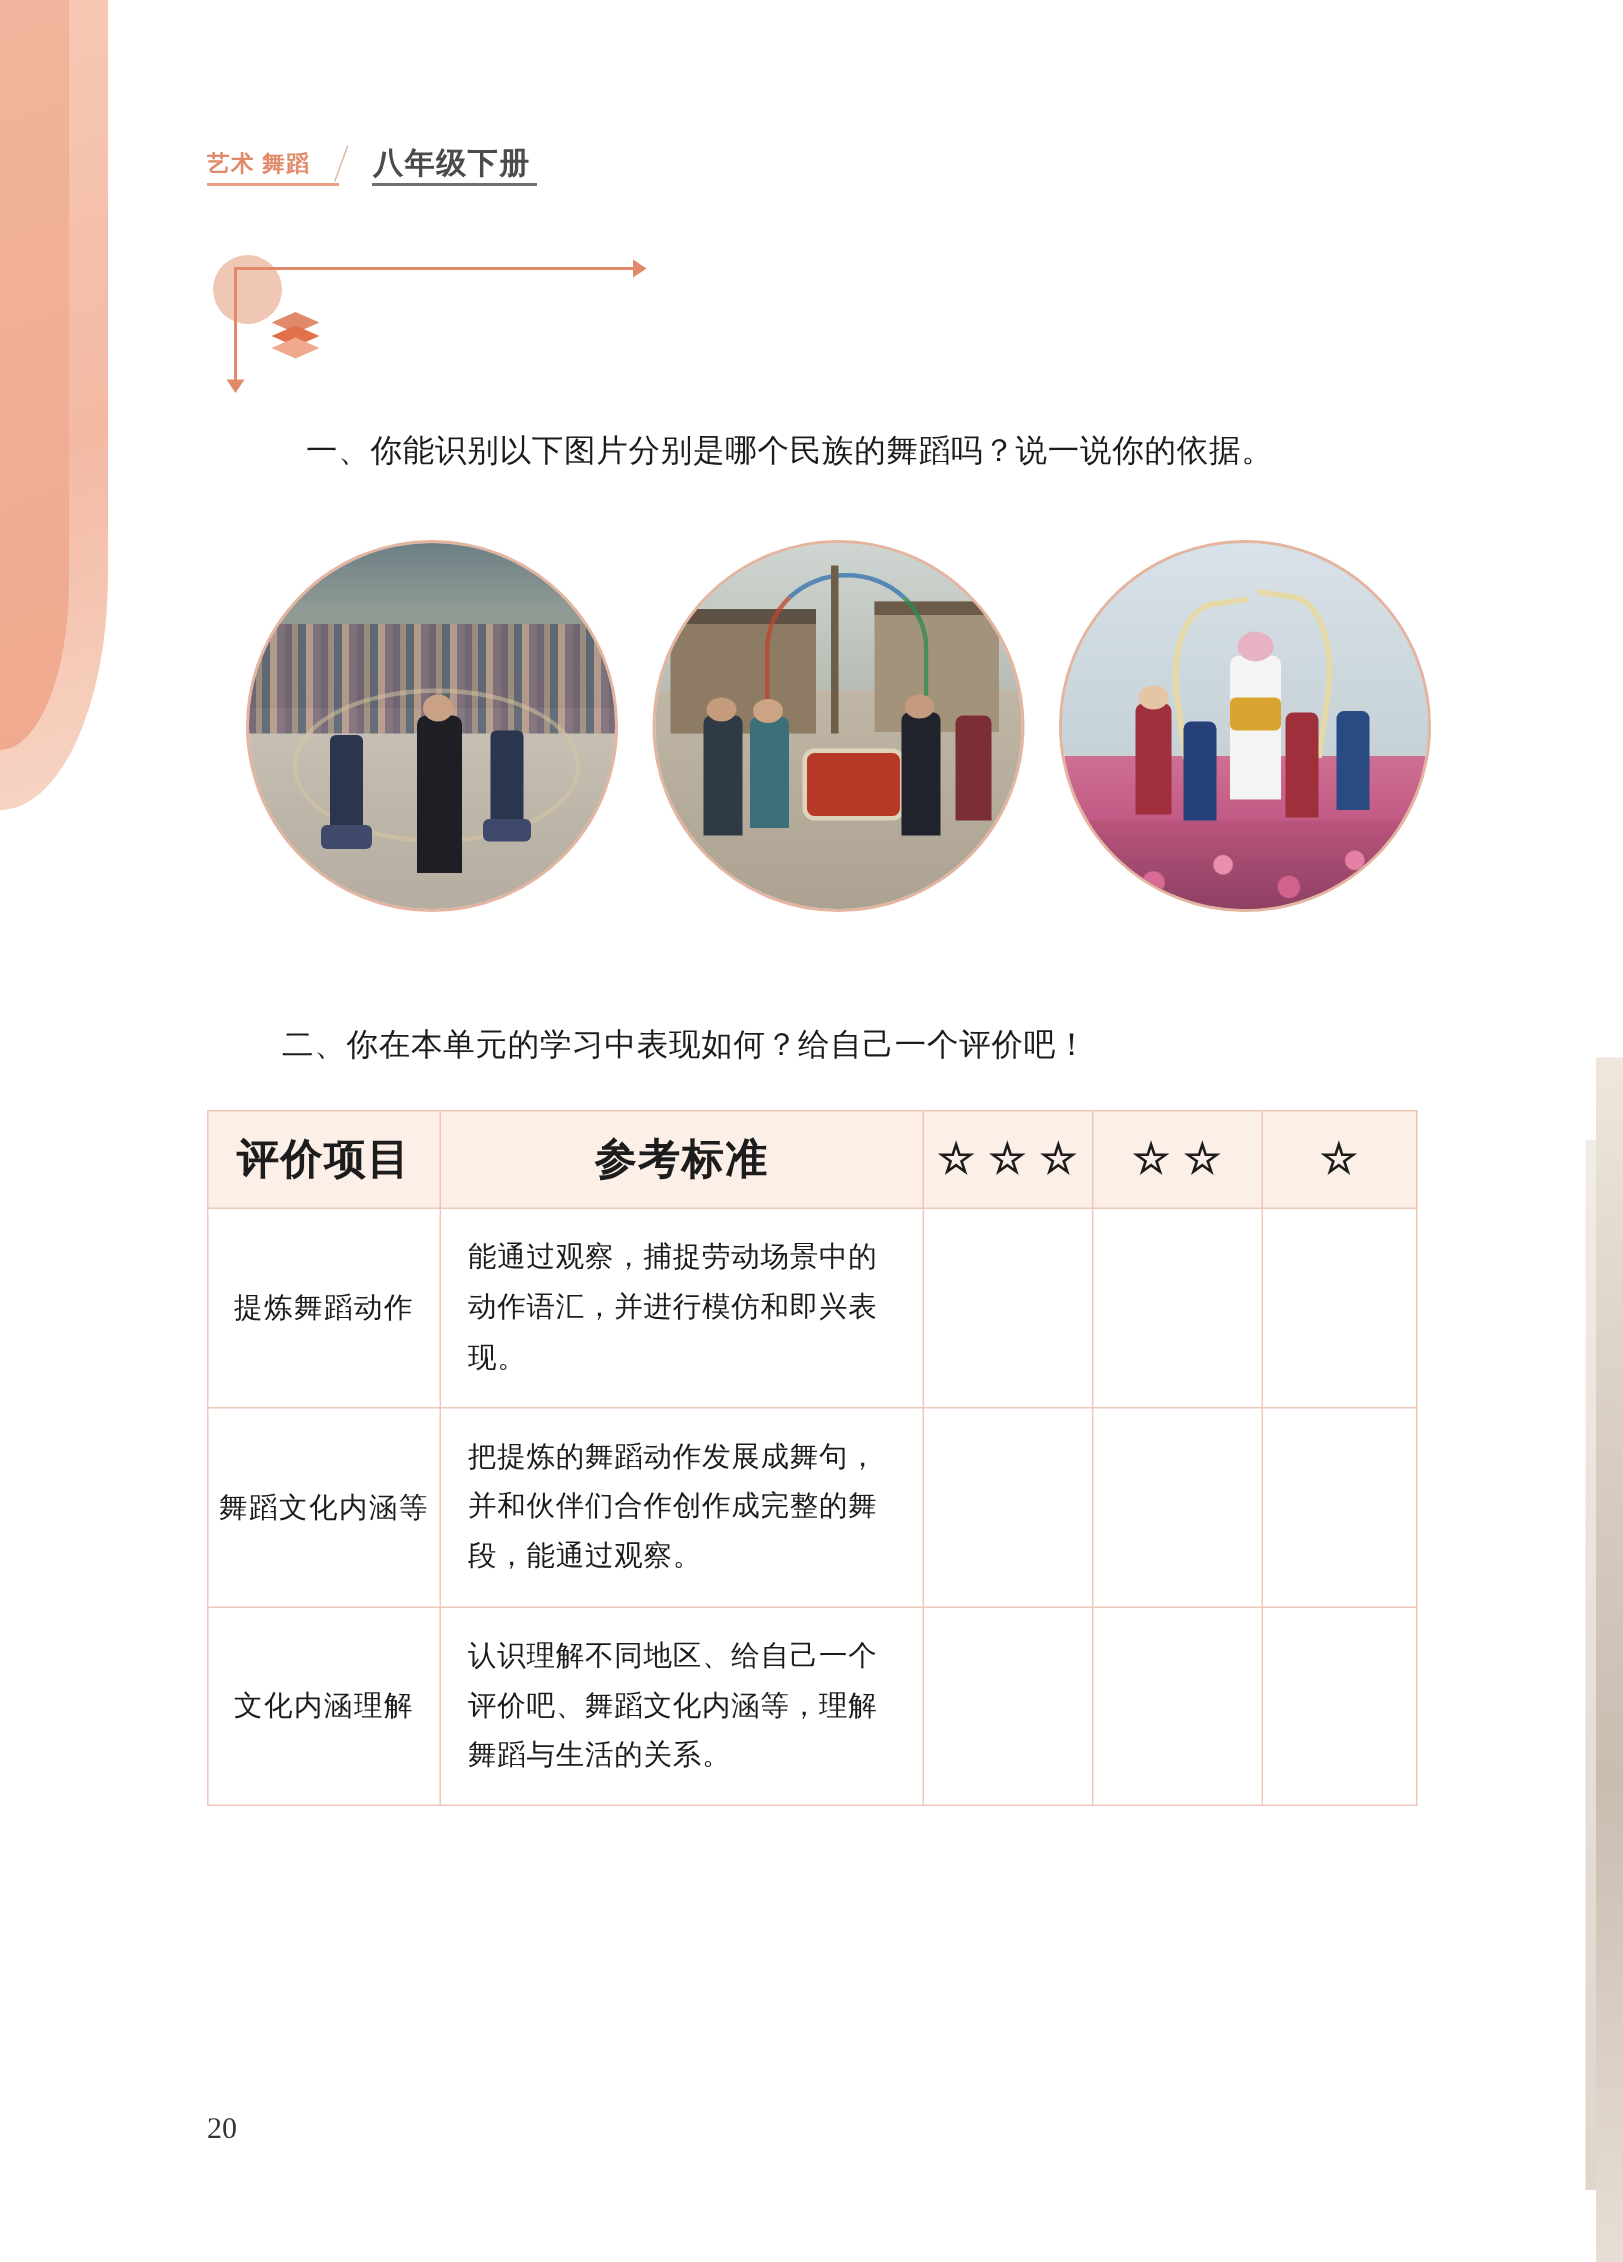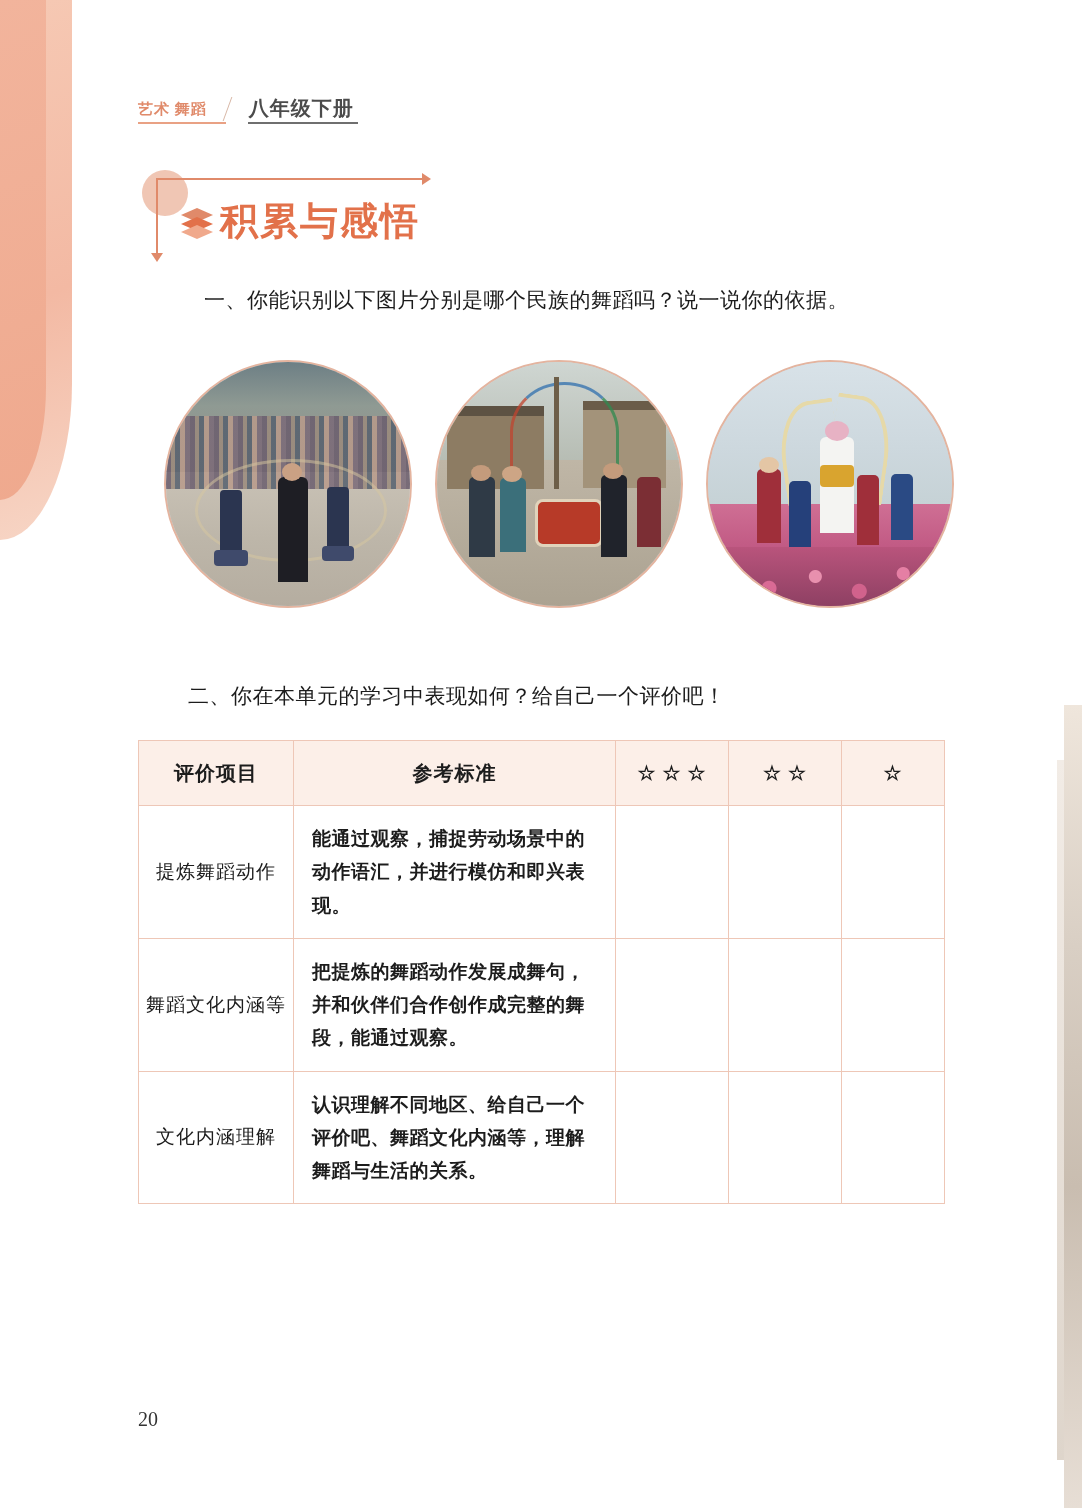--- a/index.html
+++ b/index.html
@@ -311,42 +311,41 @@
   }
   .eval-table td, .eval-table th {
     border: 1px solid #eec7b7;
     font-family: "Liberation Serif", serif;
     color: #1c1c1c;
     vertical-align: middle;
   }
   .eval-table thead th {
     background: #fcefe8;
     height: 62px;
-    font-size: 20px;
+    font-size: 28px;
     font-weight: bold;
     letter-spacing: 1px;
   }
   .col-item { width: 155px; }
   .col-std  { width: 322px; }
   .col-s3   { width: 113px; }
   .col-s2   { width: 113px; }
   .col-s1   { width: 103px; }
   .stars { color: #3a3a3a; font-size: 17px; letter-spacing: 6px; }
   .cell-item {
     text-align: center;
     font-size: 19px;
     letter-spacing: 1px;
     padding: 0;
   }
   .cell-std {
     font-size: 19px;
     line-height: 1.75;
     padding: 16px 16px 16px 18px;
     letter-spacing: 0.5px;
-    font-weight: bold;
   }
   .cell-blank { background: #ffffff; }
   .row-h { height: 128px; }
 
   
   .page-number {
     position: absolute;
     left: 138px;
     top: 1408px;
     font-size: 20px;
@@ -377,21 +376,20 @@
   <div class="title-harrow"></div>
   <div class="title-vline"></div>
   <div class="title-varrow"></div>
   <div class="title-icon">
     <svg width="38" height="38" viewBox="0 0 38 38">
       <path d="M19 6 L35 13 L19 20 L3 13 Z" fill="#e08a6a"></path>
       <path d="M19 15 L35 22 L19 29 L3 22 Z" fill="#e2714a"></path>
       <path d="M19 23 L35 30 L19 37 L3 30 Z" fill="#f0a98c"></path>
     </svg>
   </div>
-  <div class="title-text">积累与感悟</div>
 </div>
 
 <div class="question" id="q1">一、你能识别以下图片分别是哪个民族的舞蹈吗？说一说你的依据。</div>
 
 <div class="photos">
   <div class="photo p1">
     <div class="sky"></div>
     <div class="ground"></div>
     <div class="crowd"></div>
     <div class="arc"></div>

